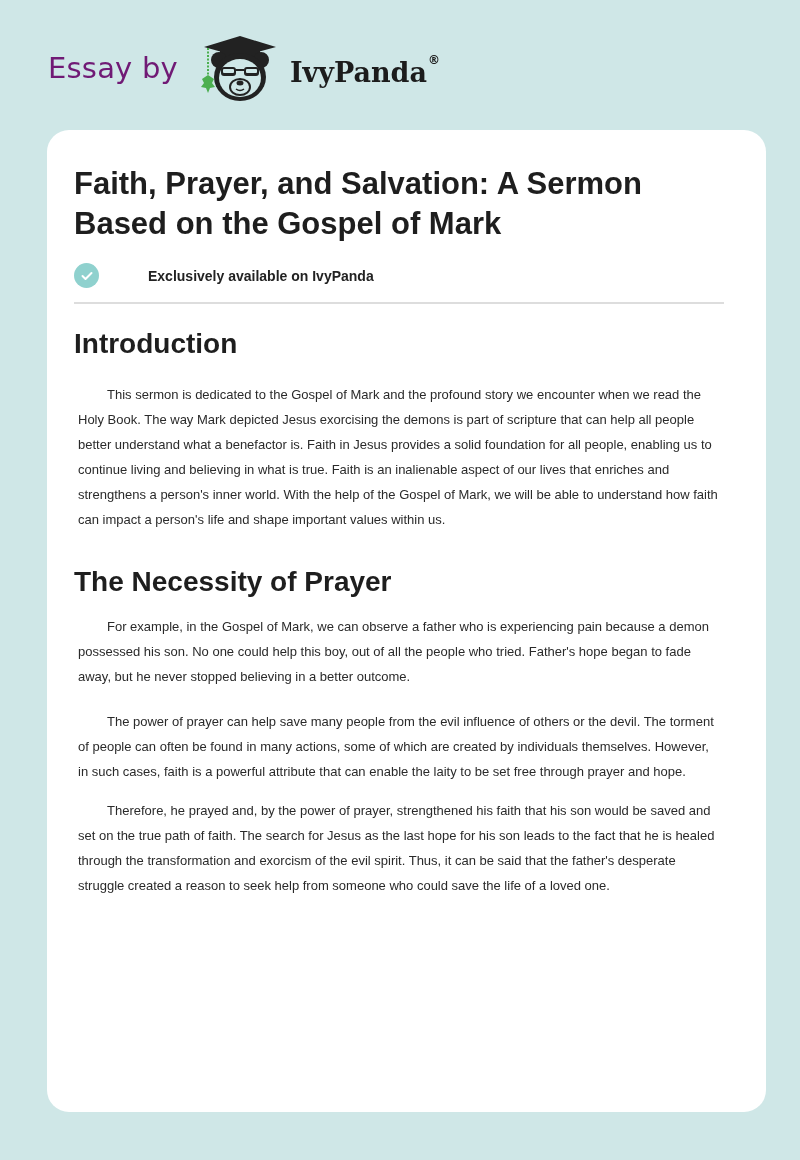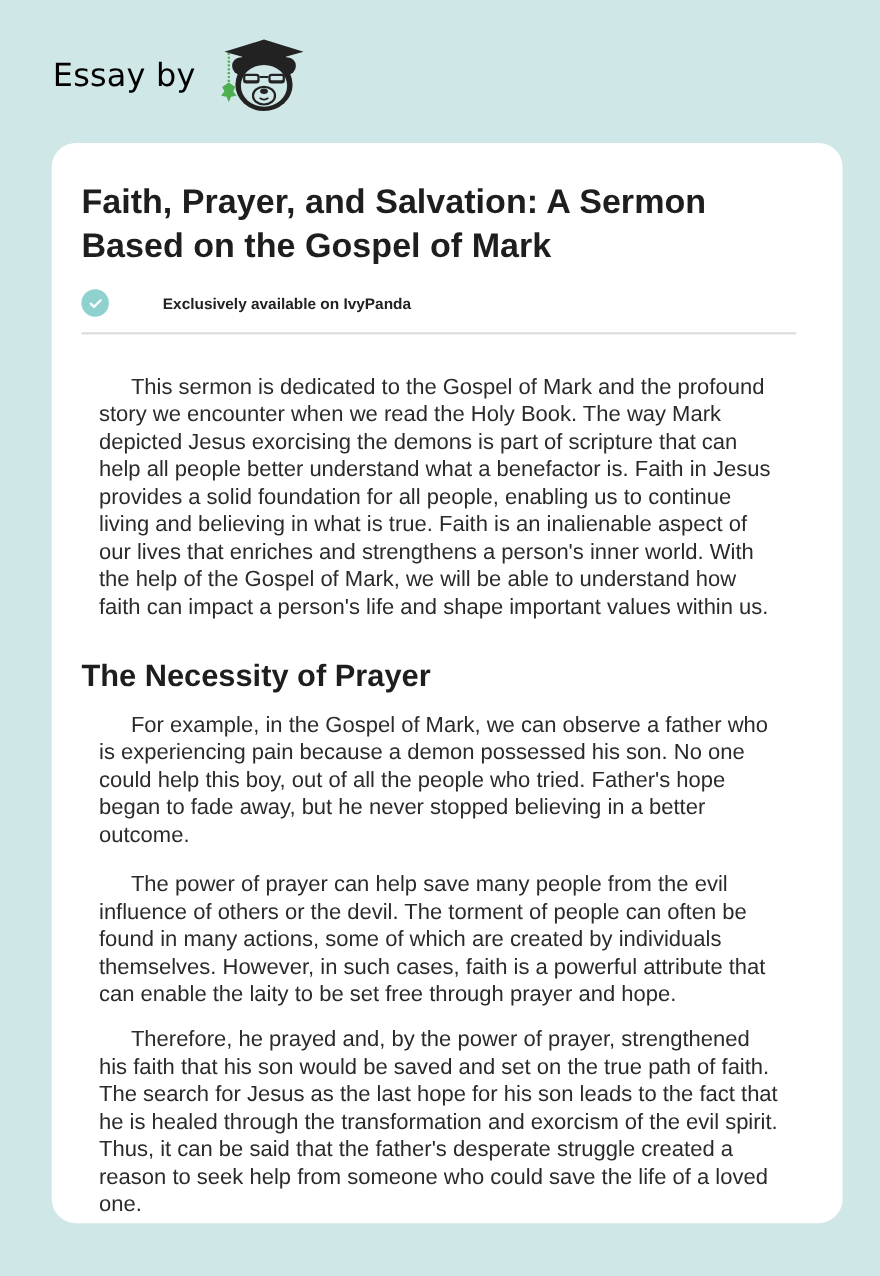--- a/index.html
+++ b/index.html
@@ -26,21 +26,21 @@
       position: absolute;
       left: 48px;
       top: 34px;
       display: flex;
       align-items: center;
       height: 70px;
     }
     .essay-by {
       font-family: "DejaVu Sans", sans-serif;
       font-size: 29px;
-      color: #000000;
+      color: #701a75;
       letter-spacing: 0.2px;
       margin-right: 16px;
       position: relative;
       top: -1px;
     }
     .panda-logo {
       width: 92px;
       height: 72px;
       margin-right: 4px;
     }
@@ -130,25 +130,25 @@
     .section-heading {
       font-family: "Liberation Sans", sans-serif;
       font-weight: bold;
       font-size: 28px;
       line-height: 36px;
       color: #1e1e1e;
       margin: 0;
     }
     .paragraph {
       font-family: "Liberation Sans", sans-serif;
-      font-size: 20px;
+      font-size: 13px;
       line-height: 25px;
       color: #2a2a2a;
       text-indent: 29px;
-      margin: 16px;
+      margin: 4px;
     }
   </style>
 </head>
 <body>
 
 <div class="header">
   <div class="brand">
     <span class="essay-by">Essay by</span>
     <svg class="panda-logo" viewBox="0 0 92 72" xmlns="http://www.w3.org/2000/svg">
 
@@ -168,40 +168,42 @@
       <rect x="27" y="34" width="15" height="9" rx="3" fill="#222"></rect>
       <rect x="50" y="34" width="15" height="9" rx="3" fill="#222"></rect>
       <line x1="42" y1="37" x2="50" y2="37" stroke="#222" stroke-width="2"></line>
       <rect x="29" y="36" width="11" height="4" rx="1" fill="#cfe7e7"></rect>
       <rect x="52" y="36" width="11" height="4" rx="1" fill="#cfe7e7"></rect>
 
       <ellipse cx="46" cy="54" rx="10" ry="8" fill="none" stroke="#222" stroke-width="2"></ellipse>
       <ellipse cx="46" cy="50" rx="3.5" ry="2.5" fill="#222"></ellipse>
       <path d="M42,56 Q46,59 50,56" fill="none" stroke="#222" stroke-width="1.5"></path>
     </svg>
+    <span class="brand-name"><span>IvyPanda</span><span class="brand-reg">®</span></span>
   </div>
 </div>
 
 <div class="card">
   <div class="card-inner">
     <h1 class="title">Faith, Prayer, and Salvation: A Sermon Based on the Gospel of Mark</h1>
 
     <div class="badge">
       <span class="badge-icon">
         <svg width="12" height="10" viewBox="0 0 12 10" xmlns="http://www.w3.org/2000/svg">
           <path d="M1.5,5 L4.5,8 L10.5,2" fill="none" stroke="#ffffff" stroke-width="2" stroke-linecap="round" stroke-linejoin="round"></path>
         </svg>
       </span>
       <span class="badge-text">Exclusively available on IvyPanda</span>
     </div>
 
     <div class="divider"></div>
 
     <div class="content">
       <section>
+        <h2 class="section-heading" style="margin-top: 6px;">Introduction</h2>
         <p class="paragraph" style="margin-top: 20px;">This sermon is dedicated to the Gospel of Mark and the profound story we encounter when we read the Holy Book. The way Mark depicted Jesus exorcising the demons is part of scripture that can help all people better understand what a benefactor is. Faith in Jesus provides a solid foundation for all people, enabling us to continue living and believing in what is true. Faith is an inalienable aspect of our lives that enriches and strengthens a person's inner world. With the help of the Gospel of Mark, we will be able to understand how faith can impact a person's life and shape important values within us.</p>
       </section>
 
       <section>
         <h2 class="section-heading" style="margin-top: 32px;">The Necessity of Prayer</h2>
         <p class="paragraph" style="margin-top: 14px;">For example, in the Gospel of Mark, we can observe a father who is experiencing pain because a demon possessed his son. No one could help this boy, out of all the people who tried. Father's hope began to fade away, but he never stopped believing in a better outcome.</p>
         <p class="paragraph" style="margin-top: 20px;">The power of prayer can help save many people from the evil influence of others or the devil. The torment of people can often be found in many actions, some of which are created by individuals themselves. However, in such cases, faith is a powerful attribute that can enable the laity to be set free through prayer and hope.</p>
         <p class="paragraph" style="margin-top: 14px;">Therefore, he prayed and, by the power of prayer, strengthened his faith that his son would be saved and set on the true path of faith. The search for Jesus as the last hope for his son leads to the fact that he is healed through the transformation and exorcism of the evil spirit. Thus, it can be said that the father's desperate struggle created a reason to seek help from someone who could save the life of a loved one.</p>
       </section>
     </div>

